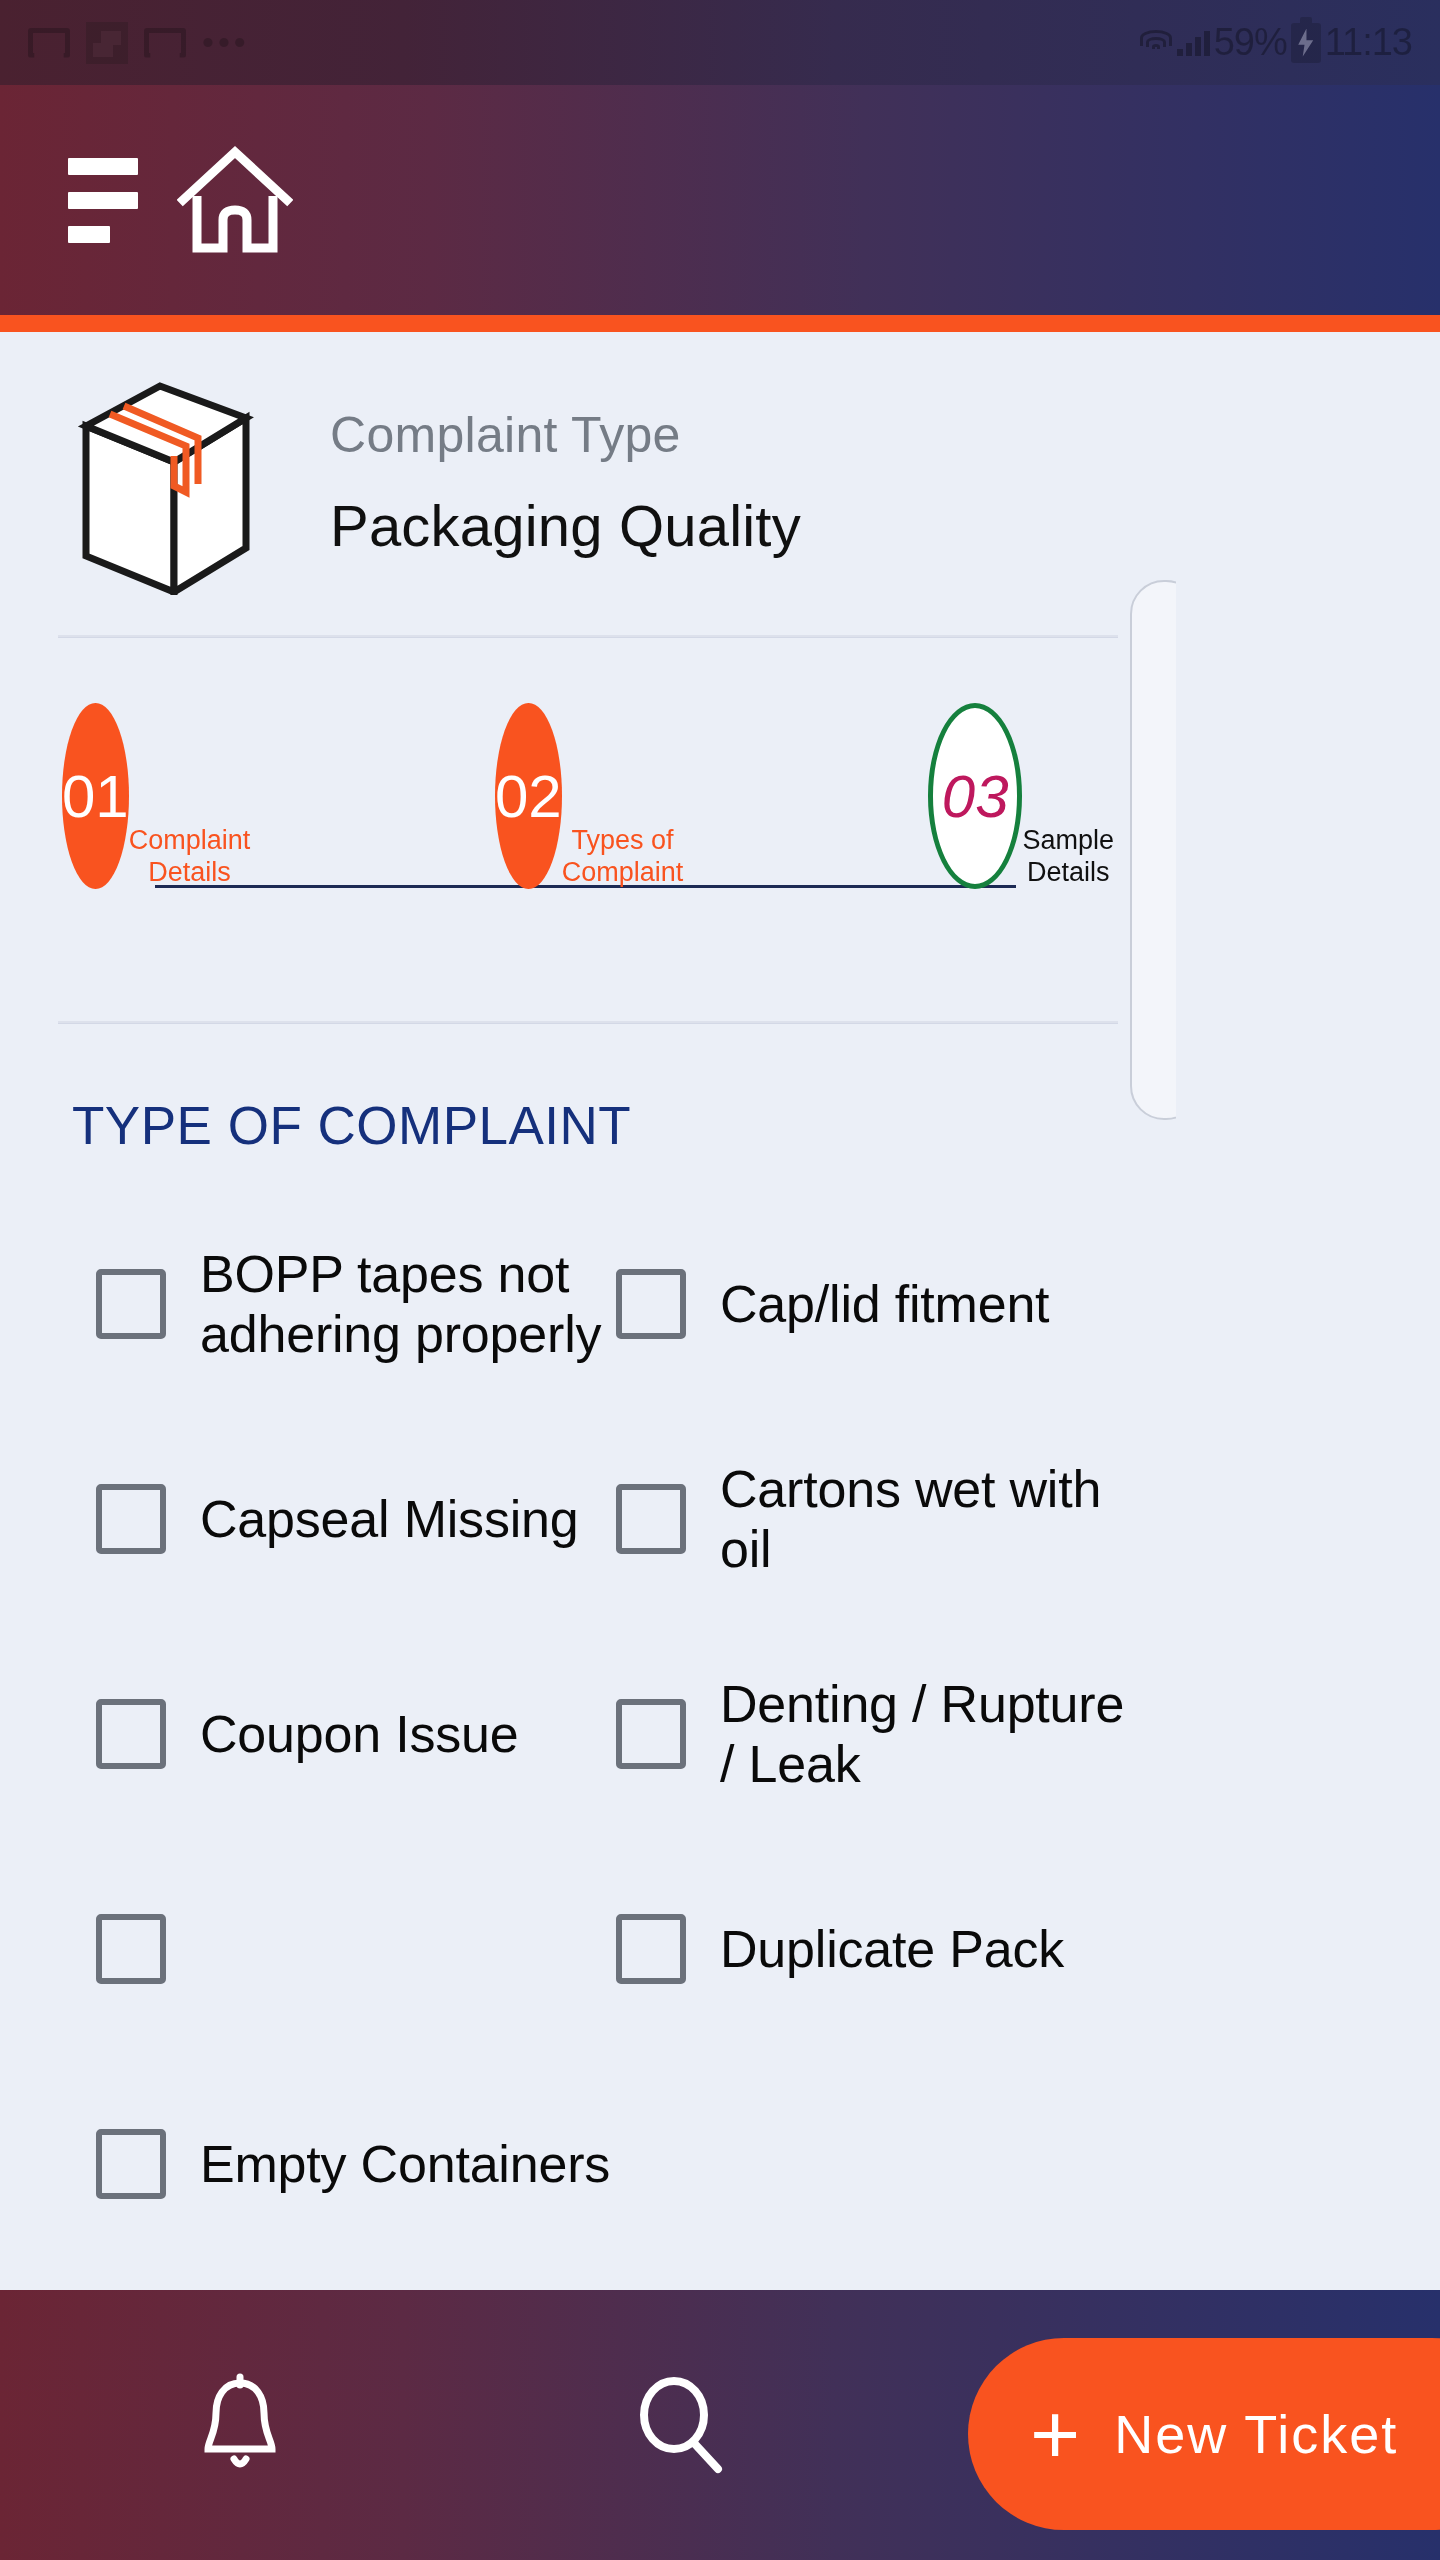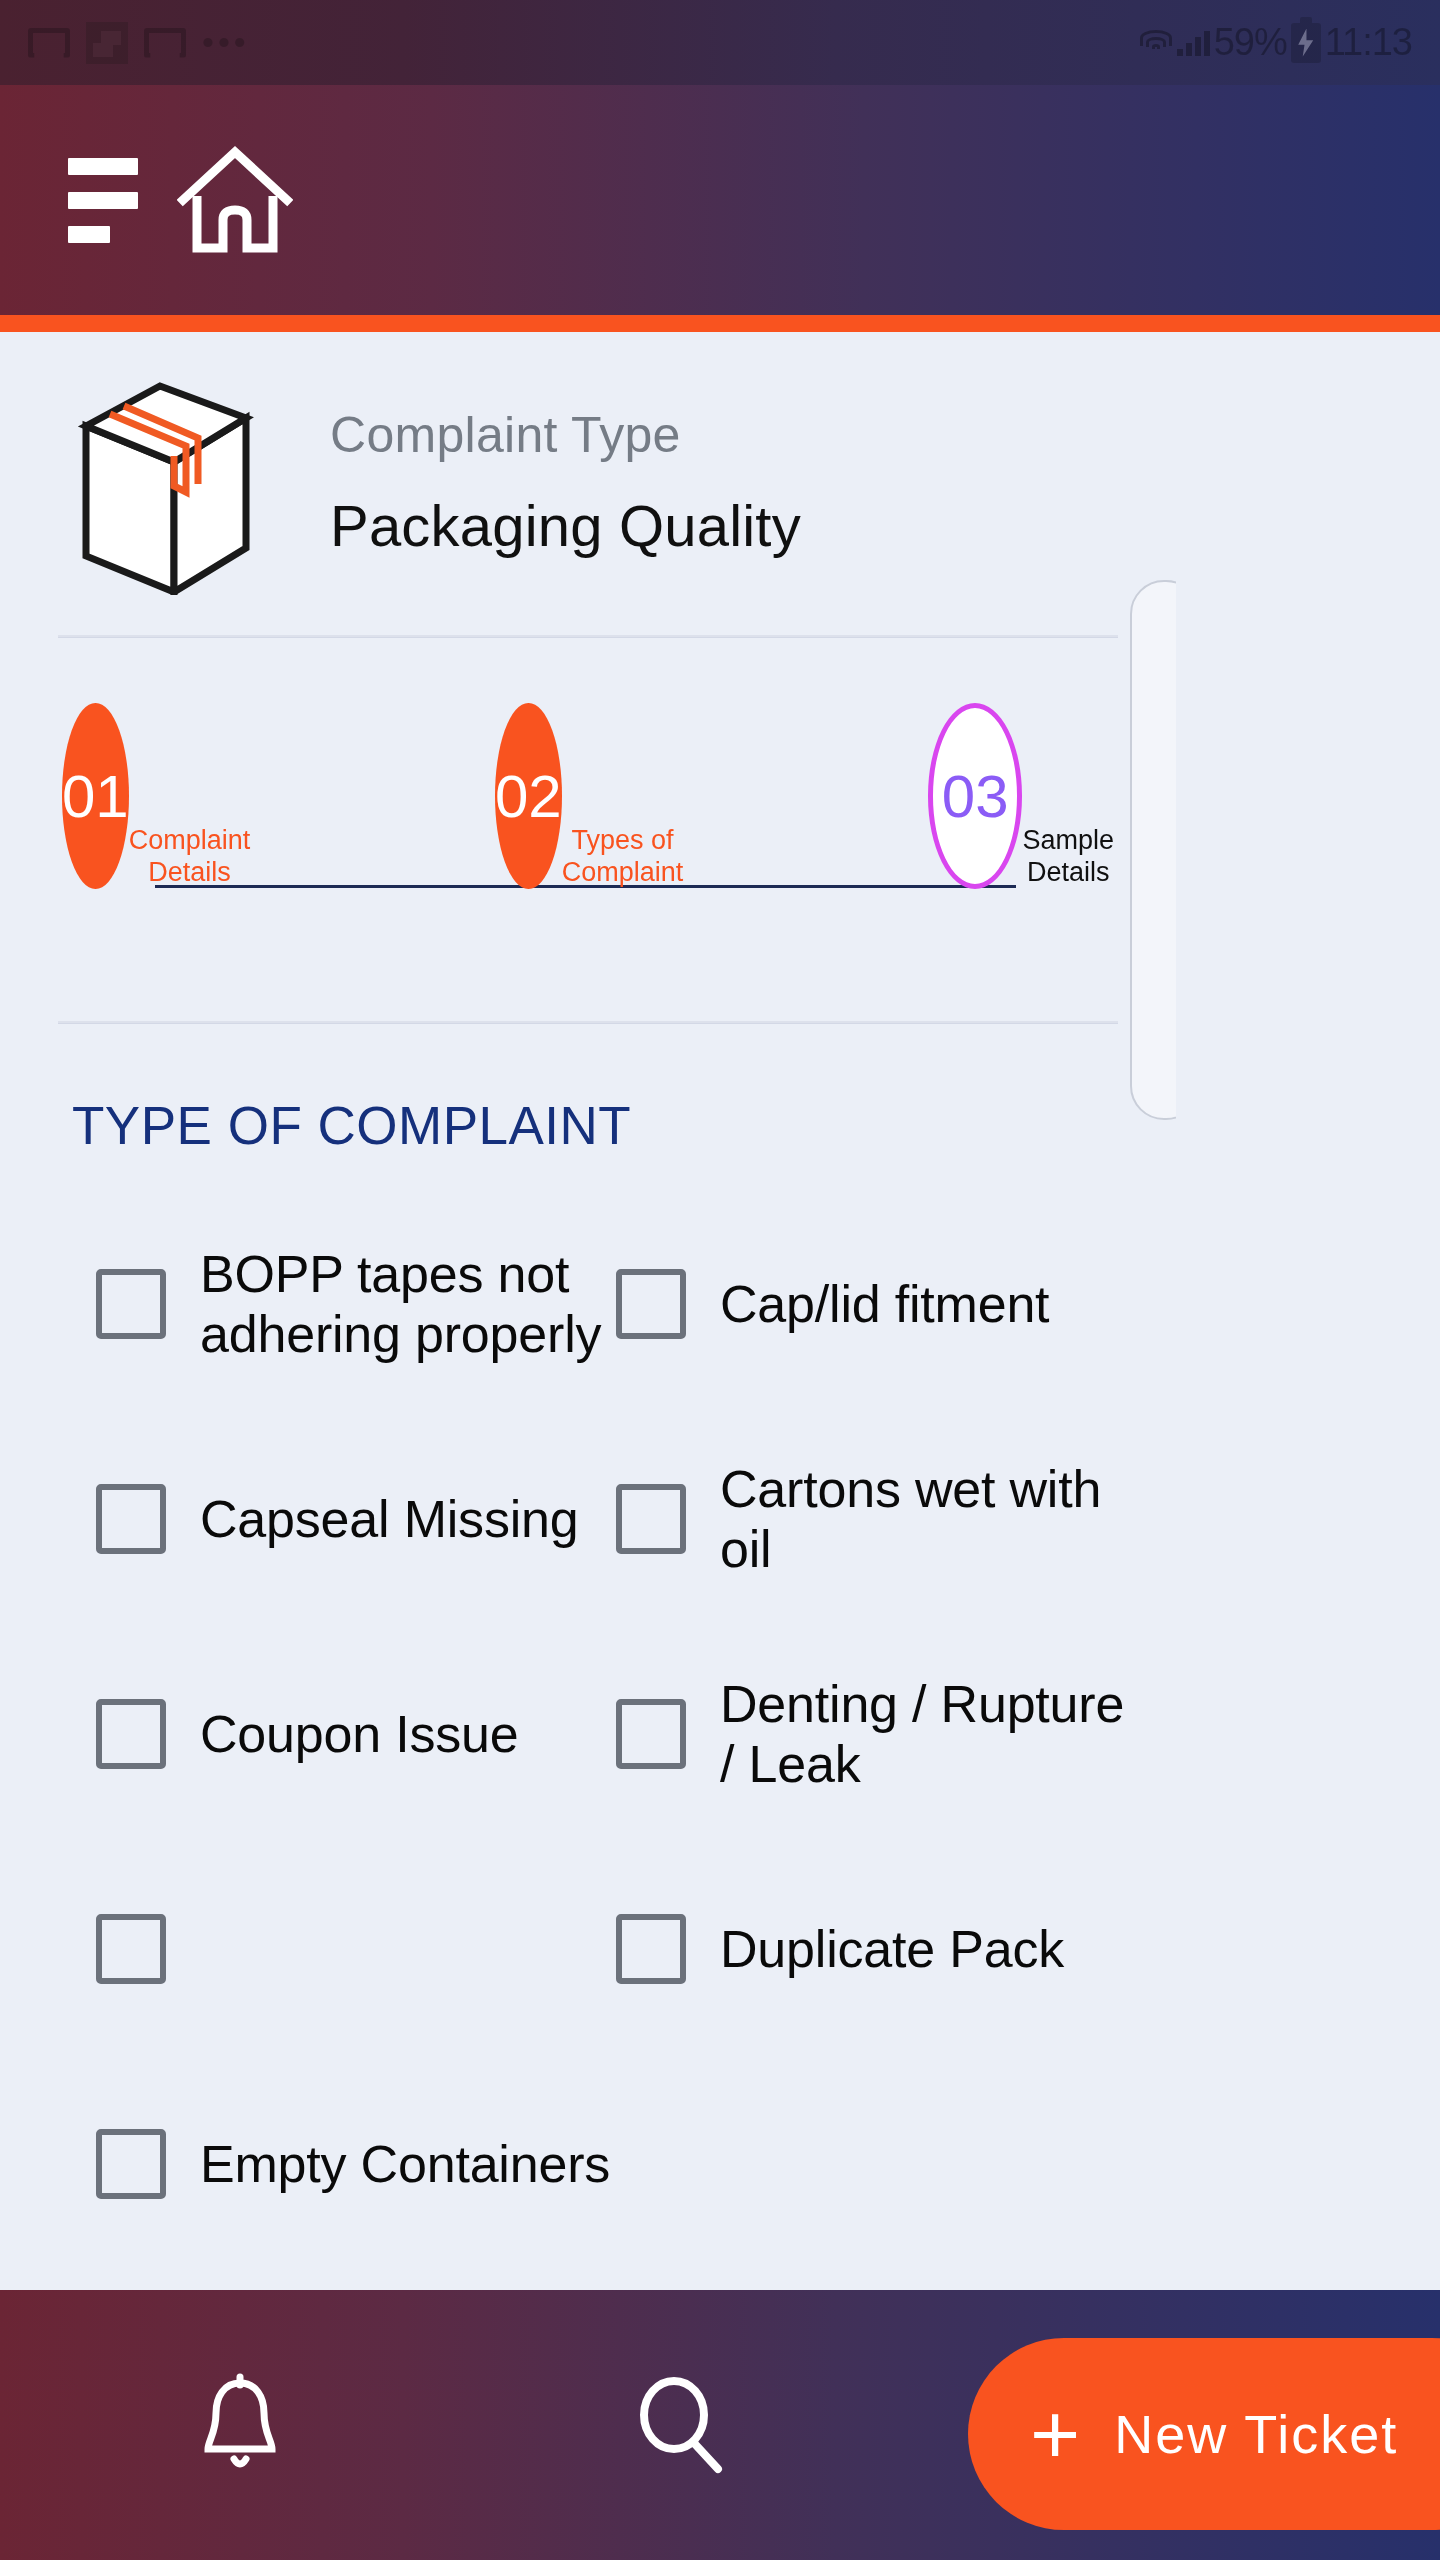--- a/index.html
+++ b/index.html
@@ -126,21 +126,21 @@
     position:absolute; top:0; left:0; right:0;
     display:flex; justify-content:space-between; padding:0 62px;
   }
   .step{ width:186px; display:flex; flex-direction:row; align-items:flex-end; cursor:pointer; }
   .step-circle{
     width:186px; height:186px; border-radius:50%;
     display:flex; align-items:center; justify-content:center;
     font-size:60px; font-weight:400; position:relative; z-index:2;
   }
   .step.done .step-circle{ background:#f9531f; color:#fff; }
-  .step.pending .step-circle{ background:#fff; color:#8b5cf6; border:5px solid #d946ef; }
+  .step.pending .step-circle{ background:#fff; color:#be185d; border:5px solid #15803d;font-style:italic; }
   .step-label{
     margin-top:40px; text-align:center; font-size:27px; line-height:1.18; font-weight:400;
   }
   .step.done .step-label{ color:#f9531f; }
   .step.pending .step-label{ color:#101010; }
 
   
   #section-title{
     color:#15307c; font-size:53px; font-weight:400; letter-spacing:.5px;
     padding:72px 0 0 72px;

